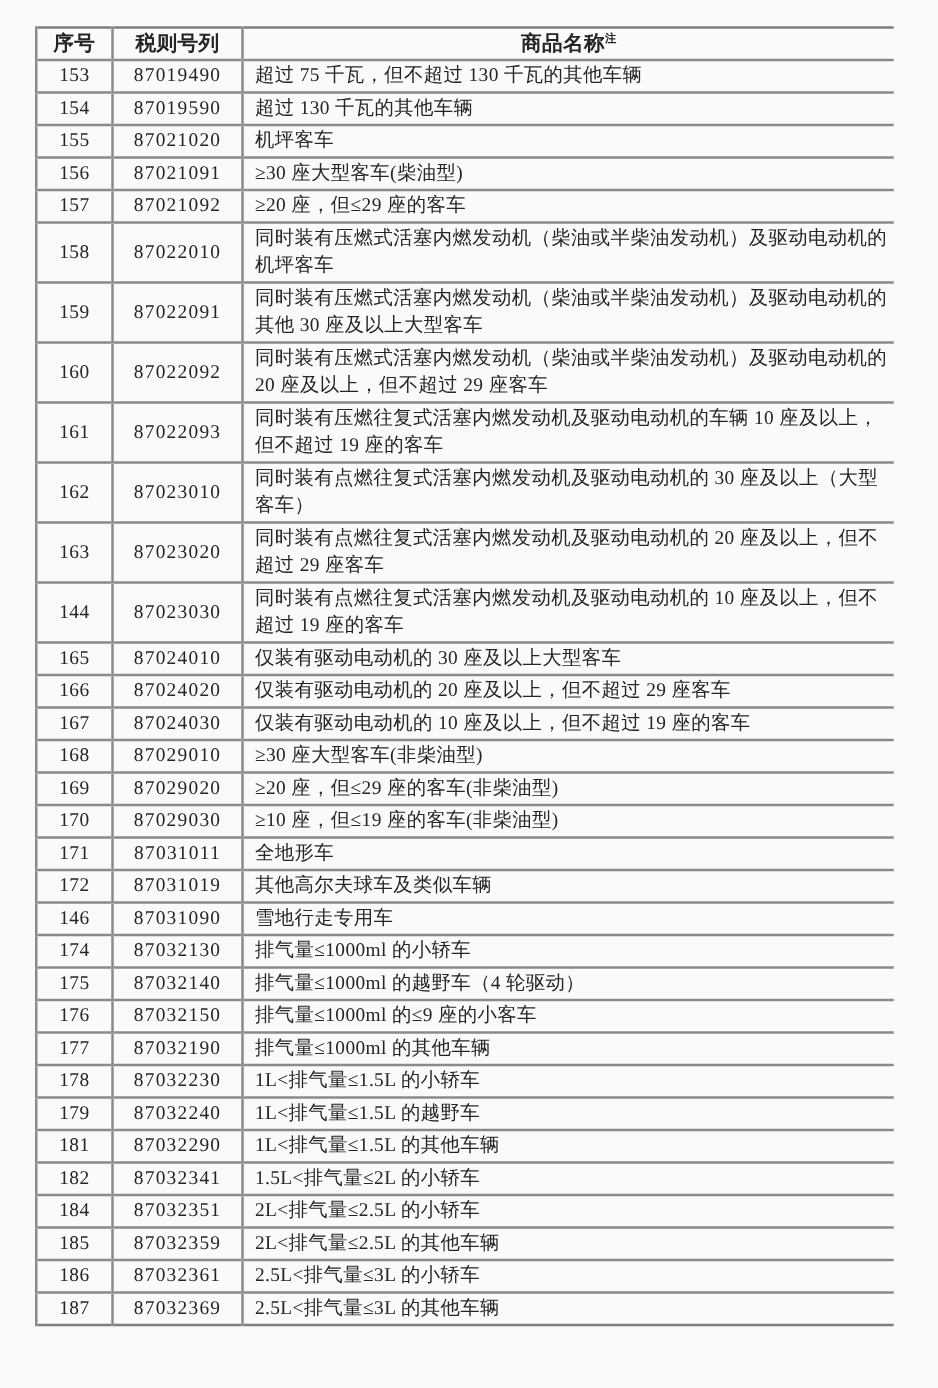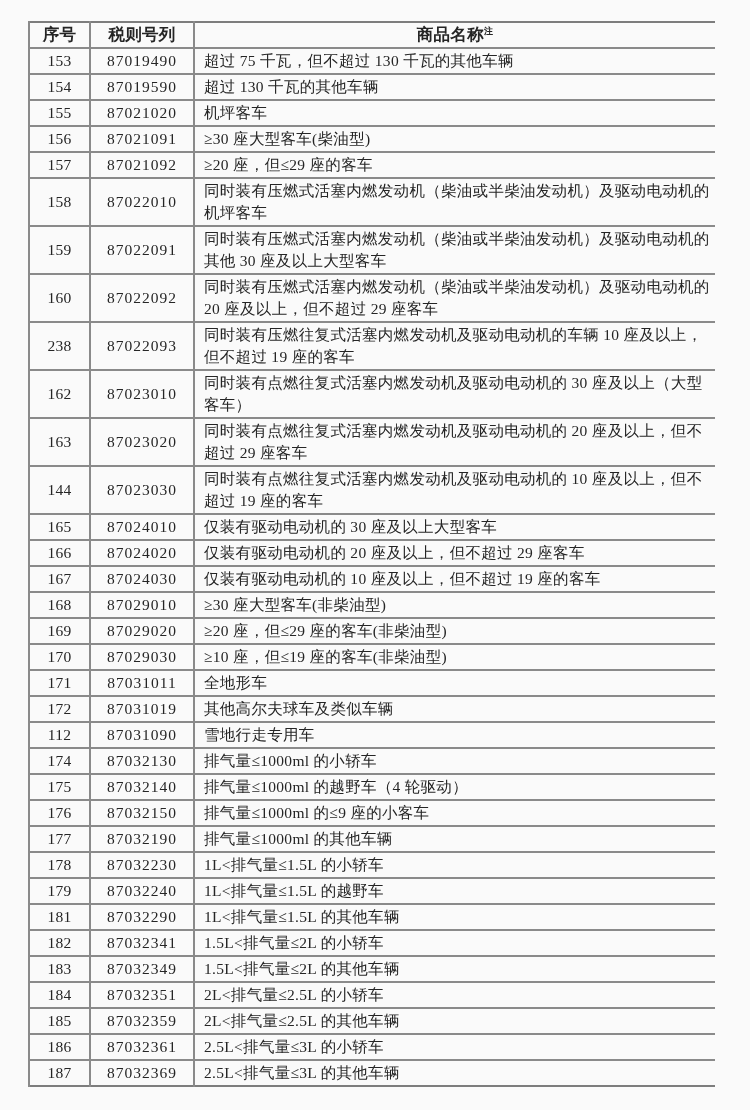--- a/index.html
+++ b/index.html
@@ -119,21 +119,21 @@
     <td class="name">同时装有压燃式活塞内燃发动机（柴油或半柴油发动机）及驱动电动机的其他 30 座及以上大型客车</td>
   </tr>
 
   <tr>
     <td class="no v-left v-right">160</td>
     <td class="code v-right">87022092</td>
     <td class="name">同时装有压燃式活塞内燃发动机（柴油或半柴油发动机）及驱动电动机的 20 座及以上，但不超过 29 座客车</td>
   </tr>
 
   <tr>
-    <td class="no v-left v-right">238</td>
+    <td class="no v-left v-right">161</td>
     <td class="code v-right">87022093</td>
     <td class="name">同时装有压燃往复式活塞内燃发动机及驱动电动机的车辆 10 座及以上，但不超过 19 座的客车</td>
   </tr>
 
   <tr>
     <td class="no v-left v-right">162</td>
     <td class="code v-right">87023010</td>
     <td class="name">同时装有点燃往复式活塞内燃发动机及驱动电动机的 30 座及以上（大型客车）</td>
   </tr>
 
@@ -191,21 +191,21 @@
     <td class="name">全地形车</td>
   </tr>
 
   <tr>
     <td class="no v-left v-right">172</td>
     <td class="code v-right">87031019</td>
     <td class="name">其他高尔夫球车及类似车辆</td>
   </tr>
 
   <tr>
-    <td class="no v-left v-right">112</td>
+    <td class="no v-left v-right">146</td>
     <td class="code v-right">87031090</td>
     <td class="name">雪地行走专用车</td>
   </tr>
 
   <tr>
     <td class="no v-left v-right">174</td>
     <td class="code v-right">87032130</td>
     <td class="name">排气量≤1000ml 的小轿车</td>
   </tr>
 
@@ -245,25 +245,20 @@
     <td class="code v-right">87032290</td>
     <td class="name">1L&lt;排气量≤1.5L 的其他车辆</td>
   </tr>
 
   <tr>
     <td class="no v-left v-right">182</td>
     <td class="code v-right">87032341</td>
     <td class="name">1.5L&lt;排气量≤2L 的小轿车</td>
   </tr>
 
-  <tr>
-    <td class="no v-left v-right">183</td>
-    <td class="code v-right">87032349</td>
-    <td class="name">1.5L&lt;排气量≤2L 的其他车辆</td>
-  </tr>
 
   <tr>
     <td class="no v-left v-right">184</td>
     <td class="code v-right">87032351</td>
     <td class="name">2L&lt;排气量≤2.5L 的小轿车</td>
   </tr>
 
   <tr>
     <td class="no v-left v-right">185</td>
     <td class="code v-right">87032359</td>

